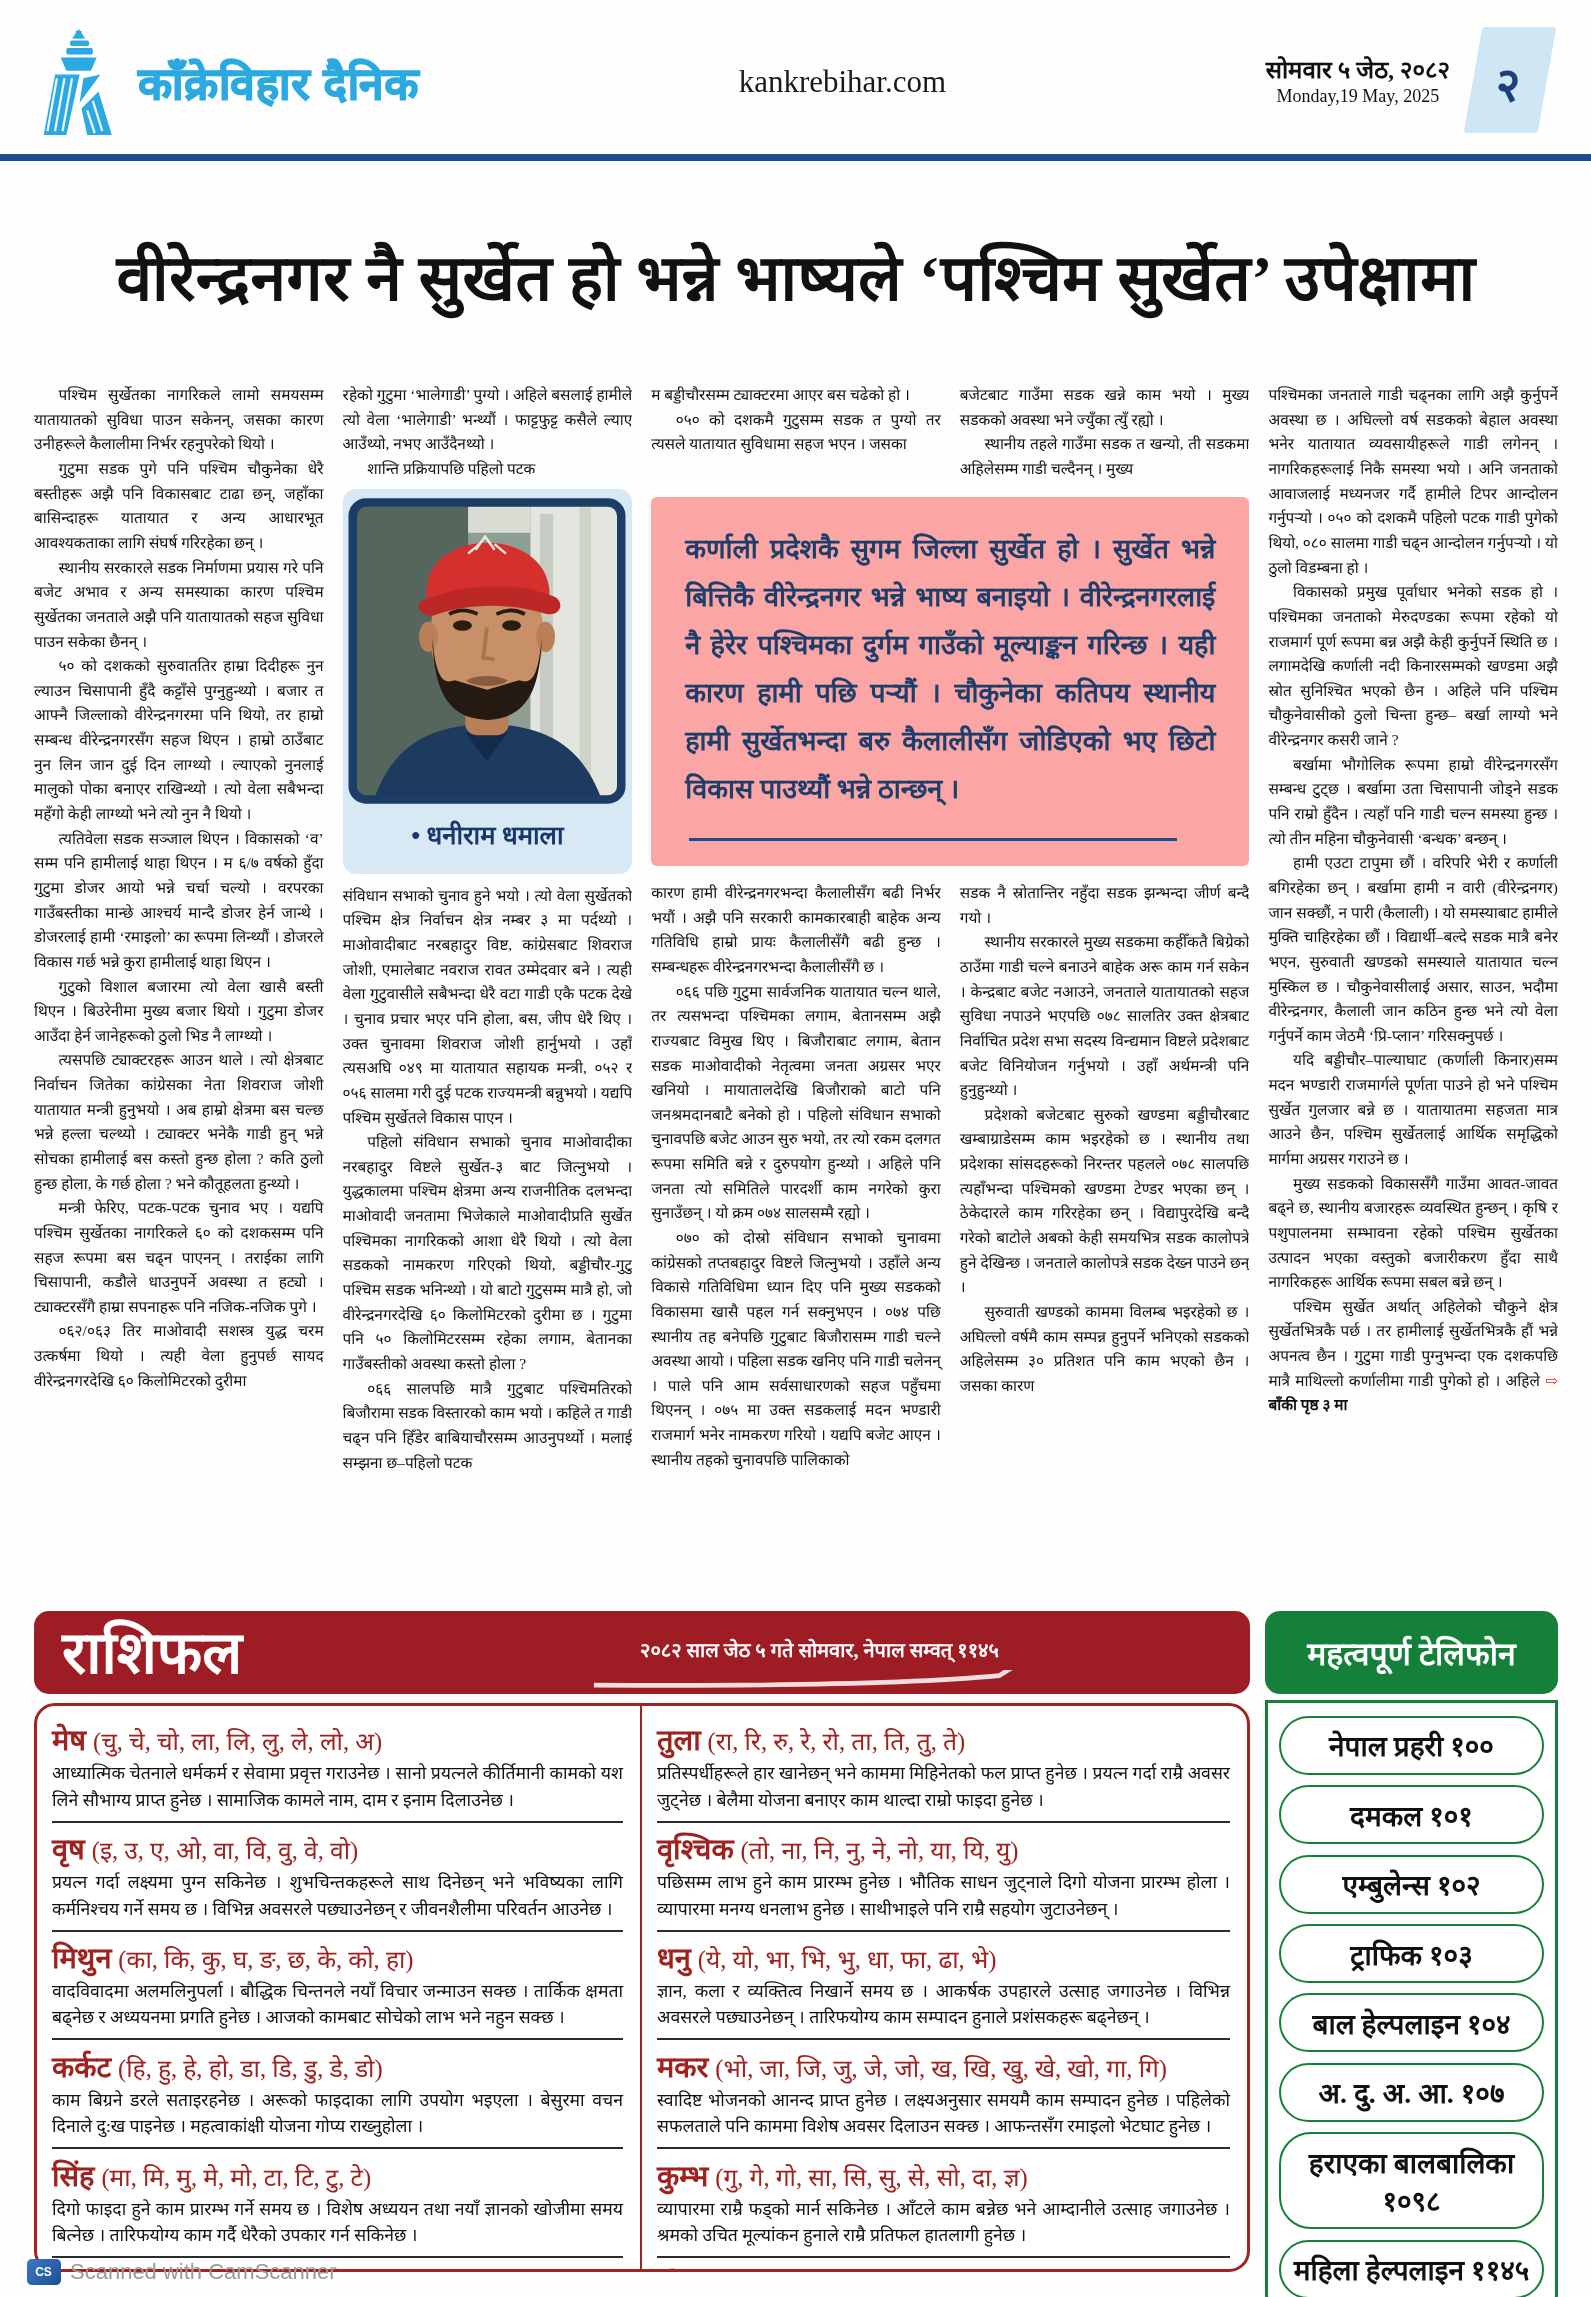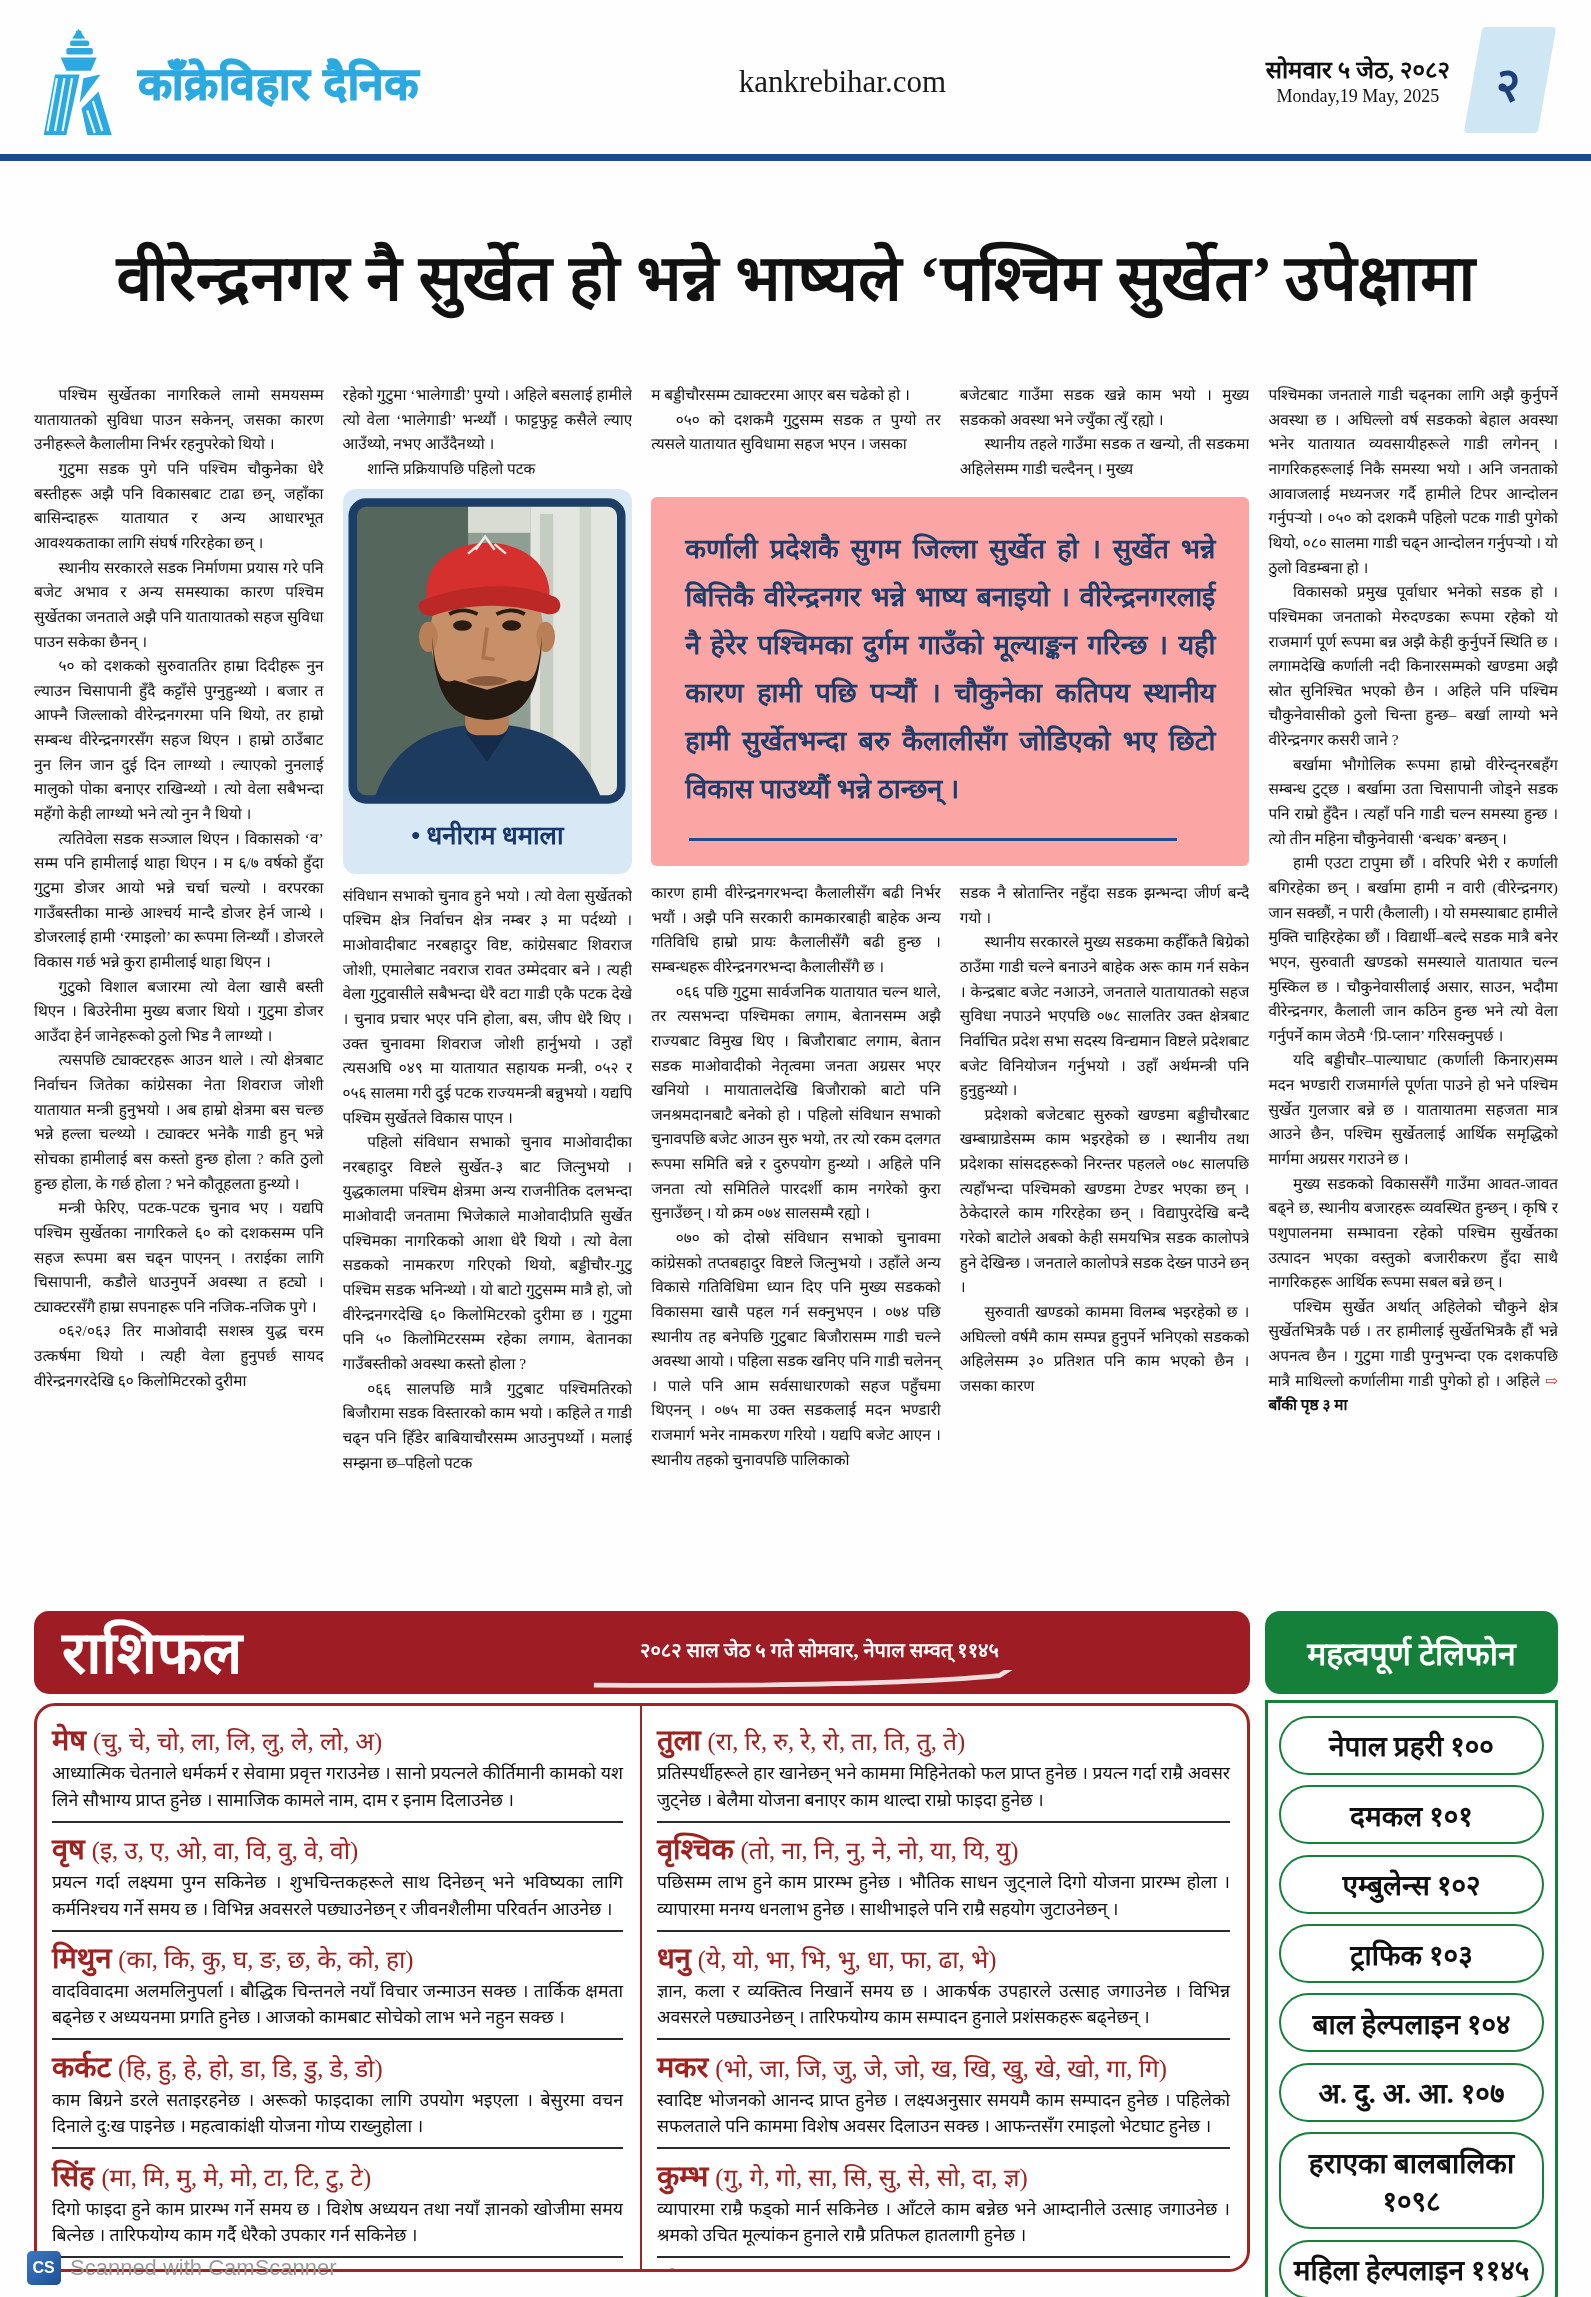--- a/index.html
+++ b/index.html
@@ -62,22 +62,22 @@
   .tel{flex:1;display:flex;flex-direction:column;}
   .tel-bar{background:#15803a;border-radius:15px;height:83px;display:flex;align-items:center;justify-content:center;}
   .tel-title{color:#fff;font-size:32px;font-weight:bold;}
   .tel-box{margin-top:5.7px;border:3.3px solid #15803a;border-radius:0 0 21px 21px;flex:1;
            padding:13.2px 11.4px;display:flex;flex-direction:column;gap:10.4px;background:#fff;}
   .pill{border:2.4px solid #15803a;border-radius:32px;text-align:center;font-size:28px;font-weight:bold;
         padding:8.5px 3.8px;background:#fff;}
   
   .scan-mark{position:absolute;left:26.5px;bottom:13.2px;display:flex;align-items:center;gap:9.5px;
              font-family:"Liberation Sans",sans-serif;}
-  .cs-badge{width:34px;height:34px;border-radius:4.7px;background:linear-gradient(135deg,#3b78c4,#1e4f94);
-            color:#fff;font-size:16px;font-weight:bold;display:flex;align-items:center;justify-content:center;}
+  .cs-badge{width:34px;height:26px;border-radius:4.7px;background:linear-gradient(135deg,#3b78c4,#1e4f94);
+            color:#fff;font-size:12px;font-weight:bold;display:flex;align-items:center;justify-content:center;}
   .scan-text{font-size:22px;color:#9a9a9a;}
 </style>
 </head>
 <body>
 
 <div class="page">
 
   <div class="masthead">
     <div class="logo-wrap">
       <svg class="logo-icon" viewBox="0 0 92 112">
@@ -213,21 +213,21 @@
             <p>प्रदेशको बजेटबाट सुरुको खण्डमा बड्डीचौरबाट खम्बाग्राडेसम्म काम भइरहेको छ । स्थानीय तथा प्रदेशका सांसदहरूको निरन्तर पहलले ०७८ सालपछि त्यहाँभन्दा पश्चिमको खण्डमा टेण्डर भएका छन् । ठेकेदारले काम गरिरहेका छन् । विद्यापुरदेखि बन्दै गरेको बाटोले अबको केही समयभित्र सडक कालोपत्रे हुने देखिन्छ । जनताले कालोपत्रे सडक देख्न पाउने छन् ।</p>
             <p>सुरुवाती खण्डको काममा विलम्ब भइरहेको छ । अघिल्लो वर्षमै काम सम्पन्न हुनुपर्ने भनिएको सडकको अहिलेसम्म ३० प्रतिशत पनि काम भएको छैन । जसका कारण</p>
           </div>
       </div>
     </div>
 
     <div class="col">
       <div class="cont">
           <p>पश्चिमका जनताले गाडी चढ्नका लागि अझै कुर्नुपर्ने अवस्था छ । अघिल्लो वर्ष सडकको बेहाल अवस्था भनेर यातायात व्यवसायीहरूले गाडी लगेनन् । नागरिकहरूलाई निकै समस्या भयो । अनि जनताको आवाजलाई मध्यनजर गर्दै हामीले टिपर आन्दोलन गर्नुपर्‍यो । ०५० को दशकमै पहिलो पटक गाडी पुगेको थियो, ०८० सालमा गाडी चढ्न आन्दोलन गर्नुपर्‍यो । यो ठुलो विडम्बना हो ।</p>
           <p>विकासको प्रमुख पूर्वाधार भनेको सडक हो । पश्चिमका जनताको मेरुदण्डका रूपमा रहेको यो राजमार्ग पूर्ण रूपमा बन्न अझै केही कुर्नुपर्ने स्थिति छ । लगामदेखि कर्णाली नदी किनारसम्मको खण्डमा अझै स्रोत सुनिश्चित भएको छैन । अहिले पनि पश्चिम चौकुनेवासीको ठुलो चिन्ता हुन्छ– बर्खा लाग्यो भने वीरेन्द्रनगर कसरी जाने ?</p>
-          <p>बर्खामा भौगोलिक रूपमा हाम्रो वीरेन्द्नरबहँग सम्बन्ध टुट्छ । बर्खामा उता चिसापानी जोड्ने सडक पनि राम्रो हुँदैन । त्यहाँ पनि गाडी चल्न समस्या हुन्छ । त्यो तीन महिना चौकुनेवासी ‘बन्धक’ बन्छन् ।</p>
+          <p>बर्खामा भौगोलिक रूपमा हाम्रो वीरेन्द्रनगरसँग सम्बन्ध टुट्छ । बर्खामा उता चिसापानी जोड्ने सडक पनि राम्रो हुँदैन । त्यहाँ पनि गाडी चल्न समस्या हुन्छ । त्यो तीन महिना चौकुनेवासी ‘बन्धक’ बन्छन् ।</p>
           <p>हामी एउटा टापुमा छौं । वरिपरि भेरी र कर्णाली बगिरहेका छन् । बर्खामा हामी न वारी (वीरेन्द्रनगर) जान सक्छौं, न पारी (कैलाली) । यो समस्याबाट हामीले मुक्ति चाहिरहेका छौं । विद्यार्थी–बल्दे सडक मात्रै बनेर भएन, सुरुवाती खण्डको समस्याले यातायात चल्न मुस्किल छ । चौकुनेवासीलाई असार, साउन, भदौमा वीरेन्द्रनगर, कैलाली जान कठिन हुन्छ भने त्यो वेला गर्नुपर्ने काम जेठमै ‘प्रि-प्लान’ गरिसक्नुपर्छ ।</p>
           <p>यदि बड्डीचौर–पाल्याघाट (कर्णाली किनार)सम्म मदन भण्डारी राजमार्गले पूर्णता पाउने हो भने पश्चिम सुर्खेत गुलजार बन्ने छ । यातायातमा सहजता मात्र आउने छैन, पश्चिम सुर्खेतलाई आर्थिक समृद्धिको मार्गमा अग्रसर गराउने छ ।</p>
           <p>मुख्य सडकको विकाससँगै गाउँमा आवत-जावत बढ्ने छ, स्थानीय बजारहरू व्यवस्थित हुन्छन् । कृषि र पशुपालनमा सम्भावना रहेको पश्चिम सुर्खेतका उत्पादन भएका वस्तुको बजारीकरण हुँदा साथै नागरिकहरू आर्थिक रूपमा सबल बन्ने छन् ।</p>
         </div>
       <p><span>पश्चिम सुर्खेत अर्थात् अहिलेको चौकुने क्षेत्र सुर्खेतभित्रकै पर्छ । तर हामीलाई सुर्खेतभित्रकै हौं भन्ने अपनत्व छैन । गुटुमा गाडी पुग्नुभन्दा एक दशकपछि मात्रै माथिल्लो कर्णालीमा गाडी पुगेको हो ।  अहिले </span><span class="contmark"><span>⇨</span><span class="ctext"> बाँकी पृष्ठ ३ मा</span></span></p>
     </div>
   </div>
 
   <div class="bottom">
 

